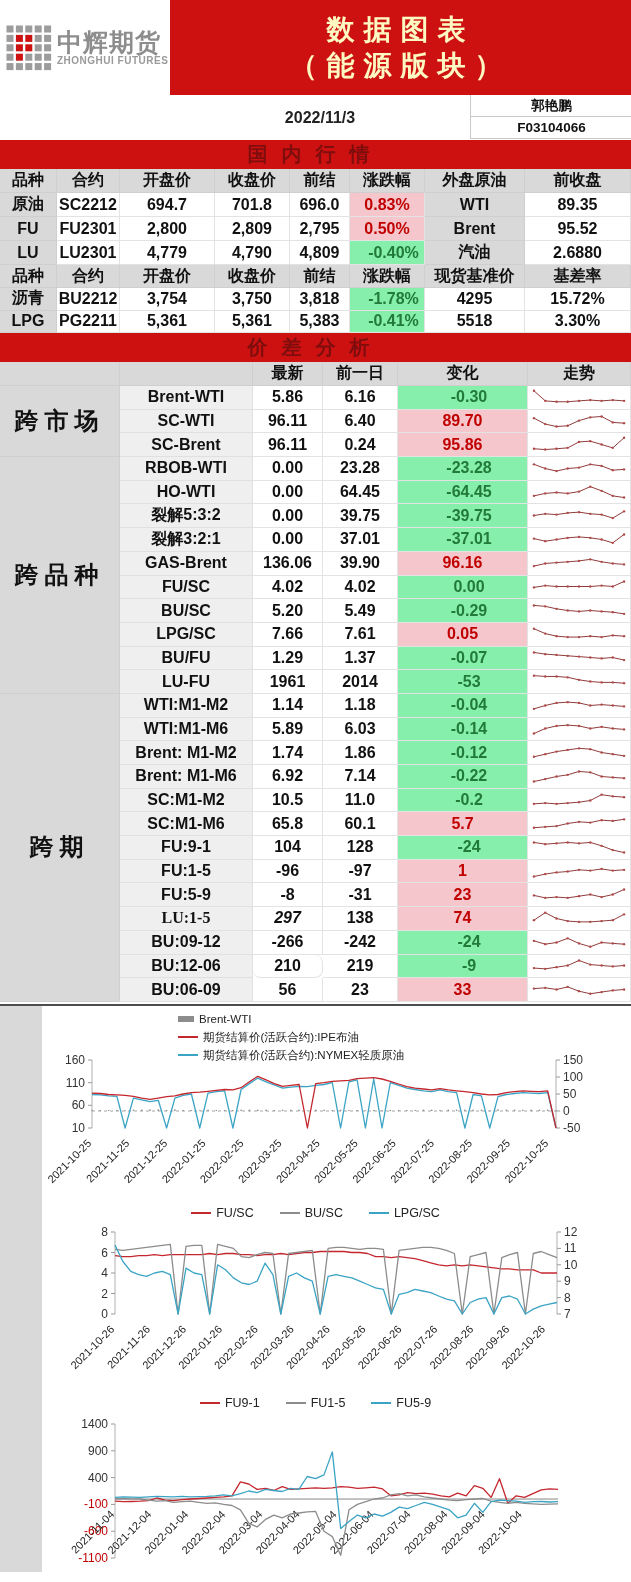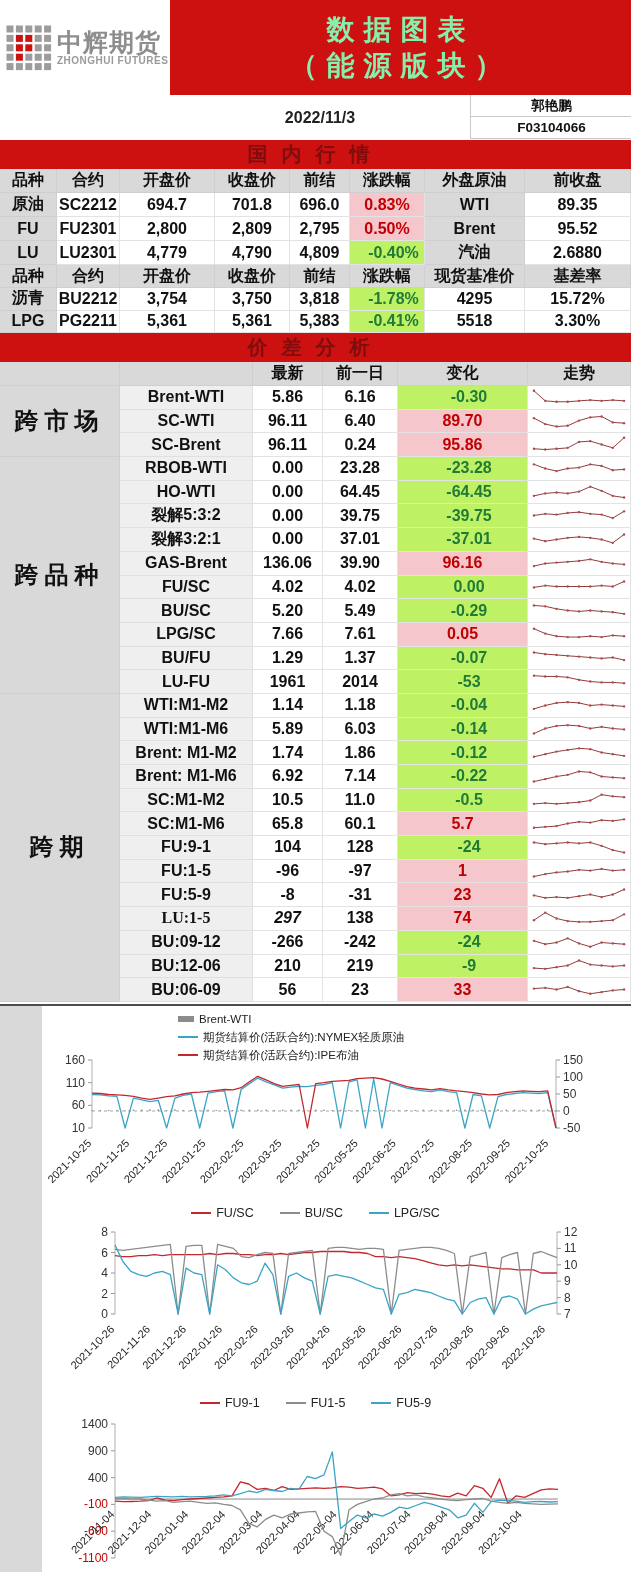--- a/index.html
+++ b/index.html
@@ -6,39 +6,39 @@
   body{width:631px;height:1582px;position:relative;overflow:hidden;
        font-family:"Liberation Sans","DejaVu Sans",sans-serif;color:#111;}
   .abs{position:absolute;}
   
   #logo-area{left:0;top:0;width:172px;height:95px;background:#fff;display:flex;align-items:center;}
   .logo-row{display:flex;align-items:center;padding-left:6px;gap:5px;}
   .logo-text .cn{font-size:25px;font-weight:bold;color:#8d8d8d;letter-spacing:1px;line-height:26px;}
   .logo-text .en{font-size:10px;font-weight:bold;color:#9a9a9a;letter-spacing:.5px;}
   #title-banner{left:170px;top:0;width:461px;height:95px;background:#cd1111;
     display:flex;flex-direction:column;align-items:center;justify-content:center;}
-  #title-banner .t{font-size:28px;font-weight:bold;color:#86efac;letter-spacing:9px;line-height:36px;}
+  #title-banner .t{font-size:28px;font-weight:bold;color:#fef9c3;letter-spacing:9px;line-height:36px;}
   #info-row{left:0;top:95px;width:631px;height:45px;background:#fff;}
   #date-cell{left:170px;top:95px;width:300px;height:45px;line-height:45px;text-align:center;
     font-size:16px;font-weight:bold;color:#222;}
   #analyst-cell{left:470px;top:95px;width:161px;height:44px;border-left:1px solid #c9c9c9;}
   #analyst-cell div{height:21px;line-height:21px;text-align:center;font-size:13.5px;font-weight:bold;
     border-bottom:1px solid #c9c9c9;}
   
   .banner{left:0;width:631px;height:29px;background:#cd1111;color:#7e0d0d;
     font-size:20px;font-weight:bold;text-align:center;line-height:29px;letter-spacing:14px;}
   
   .grid{display:grid;left:0;width:631px;}
   .cell{display:flex;align-items:center;justify-content:center;font-size:16px;font-weight:bold;
     border-right:1px solid #e3e3e3;border-bottom:1px solid #e3e3e3;white-space:nowrap;overflow:hidden;}
   .th{background:#d9d9d9;border-color:#cfcfcf;}
   .glab{background:#d9d9d9;border-color:#cfcfcf;}
   .rowlab{background:#efefef;border-color:#e0e0e0;}
   .up{background:#f5c6cb;color:#c00000;}
-  .down{background:#bef264;color:#217a38;padding-left:13px;}
+  .down{background:#86efac;color:#217a38;padding-left:13px;}
   .grp{background:#d9d9d9;font-size:24px;letter-spacing:6px;border-color:#cfcfcf;}
   .spark{padding:0;}
   
   #chart-sep{left:0;top:1004px;width:631px;height:2px;background:#4d4d4d;}
   #left-strip{left:0;top:1006px;width:42px;height:566px;background:#d9d9d9;}
   .chartbox{left:0;width:631px;}
   .legend-stack{position:absolute;left:178px;top:2px;z-index:2;}
   .legend-stack .li{display:flex;align-items:center;gap:5px;height:18px;font-size:11.5px;color:#222;}
   .legend-row{position:absolute;left:0;top:4px;width:100%;display:flex;justify-content:center;gap:26px;z-index:2;}
   .legend-row .li{display:flex;align-items:center;gap:5px;font-size:12.5px;color:#222;}
@@ -470,21 +470,21 @@
         <circle cx="51.5" cy="6.4" r="1.2" fill="#b04848"></circle>
         <circle cx="62.9" cy="7.3" r="1.2" fill="#b04848"></circle>
         <circle cx="74.3" cy="11.5" r="1.2" fill="#b04848"></circle>
         <circle cx="85.6" cy="12.4" r="1.2" fill="#b04848"></circle>
         <circle cx="97.0" cy="13.2" r="1.2" fill="#b04848"></circle>
       </svg>
     </div>
     <div class="cell rowlab" style="grid-area: 19 / 2;">SC:M1-M2</div>
     <div class="cell " style="grid-area: 19 / 3;">10.5</div>
     <div class="cell " style="grid-area: 19 / 4;">11.0</div>
-    <div class="cell down" style="grid-area: 19 / 5;">-0.5</div>
+    <div class="cell down" style="grid-area: 19 / 5;">-0.2</div>
     <div class="cell spark" style="grid-area: 19 / 6;">
       <svg width="103" height="23" viewBox="0 0 103 23">
         <polyline points="6.0,14.9 17.4,14.1 28.8,14.9 40.1,14.1 51.5,13.2 62.9,11.5 74.3,5.6 85.6,7.3 97.0,8.1" fill="none" stroke="#8f3a3a" stroke-width="1"></polyline>
         <circle cx="6.0" cy="14.9" r="1.2" fill="#b04848"></circle>
         <circle cx="17.4" cy="14.1" r="1.2" fill="#b04848"></circle>
         <circle cx="28.8" cy="14.9" r="1.2" fill="#b04848"></circle>
         <circle cx="40.1" cy="14.1" r="1.2" fill="#b04848"></circle>
         <circle cx="51.5" cy="13.2" r="1.2" fill="#b04848"></circle>
         <circle cx="62.9" cy="11.5" r="1.2" fill="#b04848"></circle>
         <circle cx="74.3" cy="5.6" r="1.2" fill="#b04848"></circle>
@@ -594,21 +594,21 @@
         <circle cx="28.8" cy="11.5" r="1.2" fill="#b04848"></circle>
         <circle cx="40.1" cy="7.3" r="1.2" fill="#b04848"></circle>
         <circle cx="51.5" cy="12.4" r="1.2" fill="#b04848"></circle>
         <circle cx="62.9" cy="15.8" r="1.2" fill="#b04848"></circle>
         <circle cx="74.3" cy="11.5" r="1.2" fill="#b04848"></circle>
         <circle cx="85.6" cy="12.4" r="1.2" fill="#b04848"></circle>
         <circle cx="97.0" cy="13.2" r="1.2" fill="#b04848"></circle>
       </svg>
     </div>
     <div class="cell rowlab" style="grid-area: 26 / 2;">BU:12-06</div>
-    <div class="cell " style="grid-area: 26 / 3;">210</div>
+    <div class="cell " style="grid-area: 26 / 3; border-radius: 8px;">210</div>
     <div class="cell " style="grid-area: 26 / 4;">219</div>
     <div class="cell down" style="grid-area: 26 / 5;">-9</div>
     <div class="cell spark" style="grid-area: 26 / 6;">
       <svg width="103" height="23" viewBox="0 0 103 23">
         <polyline points="6.0,14.1 17.4,14.9 28.8,13.2 40.1,11.5 51.5,6.4 62.9,10.6 74.3,11.5 85.6,12.4 97.0,11.5" fill="none" stroke="#8f3a3a" stroke-width="1"></polyline>
         <circle cx="6.0" cy="14.1" r="1.2" fill="#b04848"></circle>
         <circle cx="17.4" cy="14.9" r="1.2" fill="#b04848"></circle>
         <circle cx="28.8" cy="13.2" r="1.2" fill="#b04848"></circle>
         <circle cx="40.1" cy="11.5" r="1.2" fill="#b04848"></circle>
         <circle cx="51.5" cy="6.4" r="1.2" fill="#b04848"></circle>
@@ -640,26 +640,26 @@
 
 <div class="abs" id="chart-sep"></div>
 <div class="abs" id="left-strip"></div>
 <div class="abs chartbox" id="chart1" style="top:1008px;height:194px">
     <div class="legend-stack">
       <div class="li">
         <span class="sw-bar" style="background: rgb(140, 140, 140);"></span>
         <span>Brent-WTI</span>
       </div>
       <div class="li">
+        <span class="sw-line" style="background: rgb(196, 39, 46);"></span>
+        <span>期货结算价(活跃合约):IPE布油</span>
+      </div>
+      <div class="li">
         <span class="sw-line" style="background: rgb(59, 164, 196);"></span>
         <span>期货结算价(活跃合约):NYMEX轻质原油</span>
-      </div>
-      <div class="li">
-        <span class="sw-line" style="background: rgb(196, 39, 46);"></span>
-        <span>期货结算价(活跃合约):IPE布油</span>
       </div>
     </div>
     <svg width="631" height="194" viewBox="0 0 631 194" style="overflow:visible">
       <line x1="92" y1="52" x2="92" y2="120" stroke="#b0b0b0" stroke-width="1"></line>
       <line x1="556" y1="52" x2="556" y2="120" stroke="#b0b0b0" stroke-width="1"></line>
       <line x1="88" y1="52" x2="92" y2="52" stroke="#999"></line>
       <text x="85" y="56" text-anchor="end" font-size="12" fill="#333">160</text>
       <line x1="88" y1="74.66666666666667" x2="92" y2="74.66666666666667" stroke="#999"></line>
       <text x="85" y="78.66666666666667" text-anchor="end" font-size="12" fill="#333">110</text>
       <line x1="88" y1="97.33333333333334" x2="92" y2="97.33333333333334" stroke="#999"></line>

